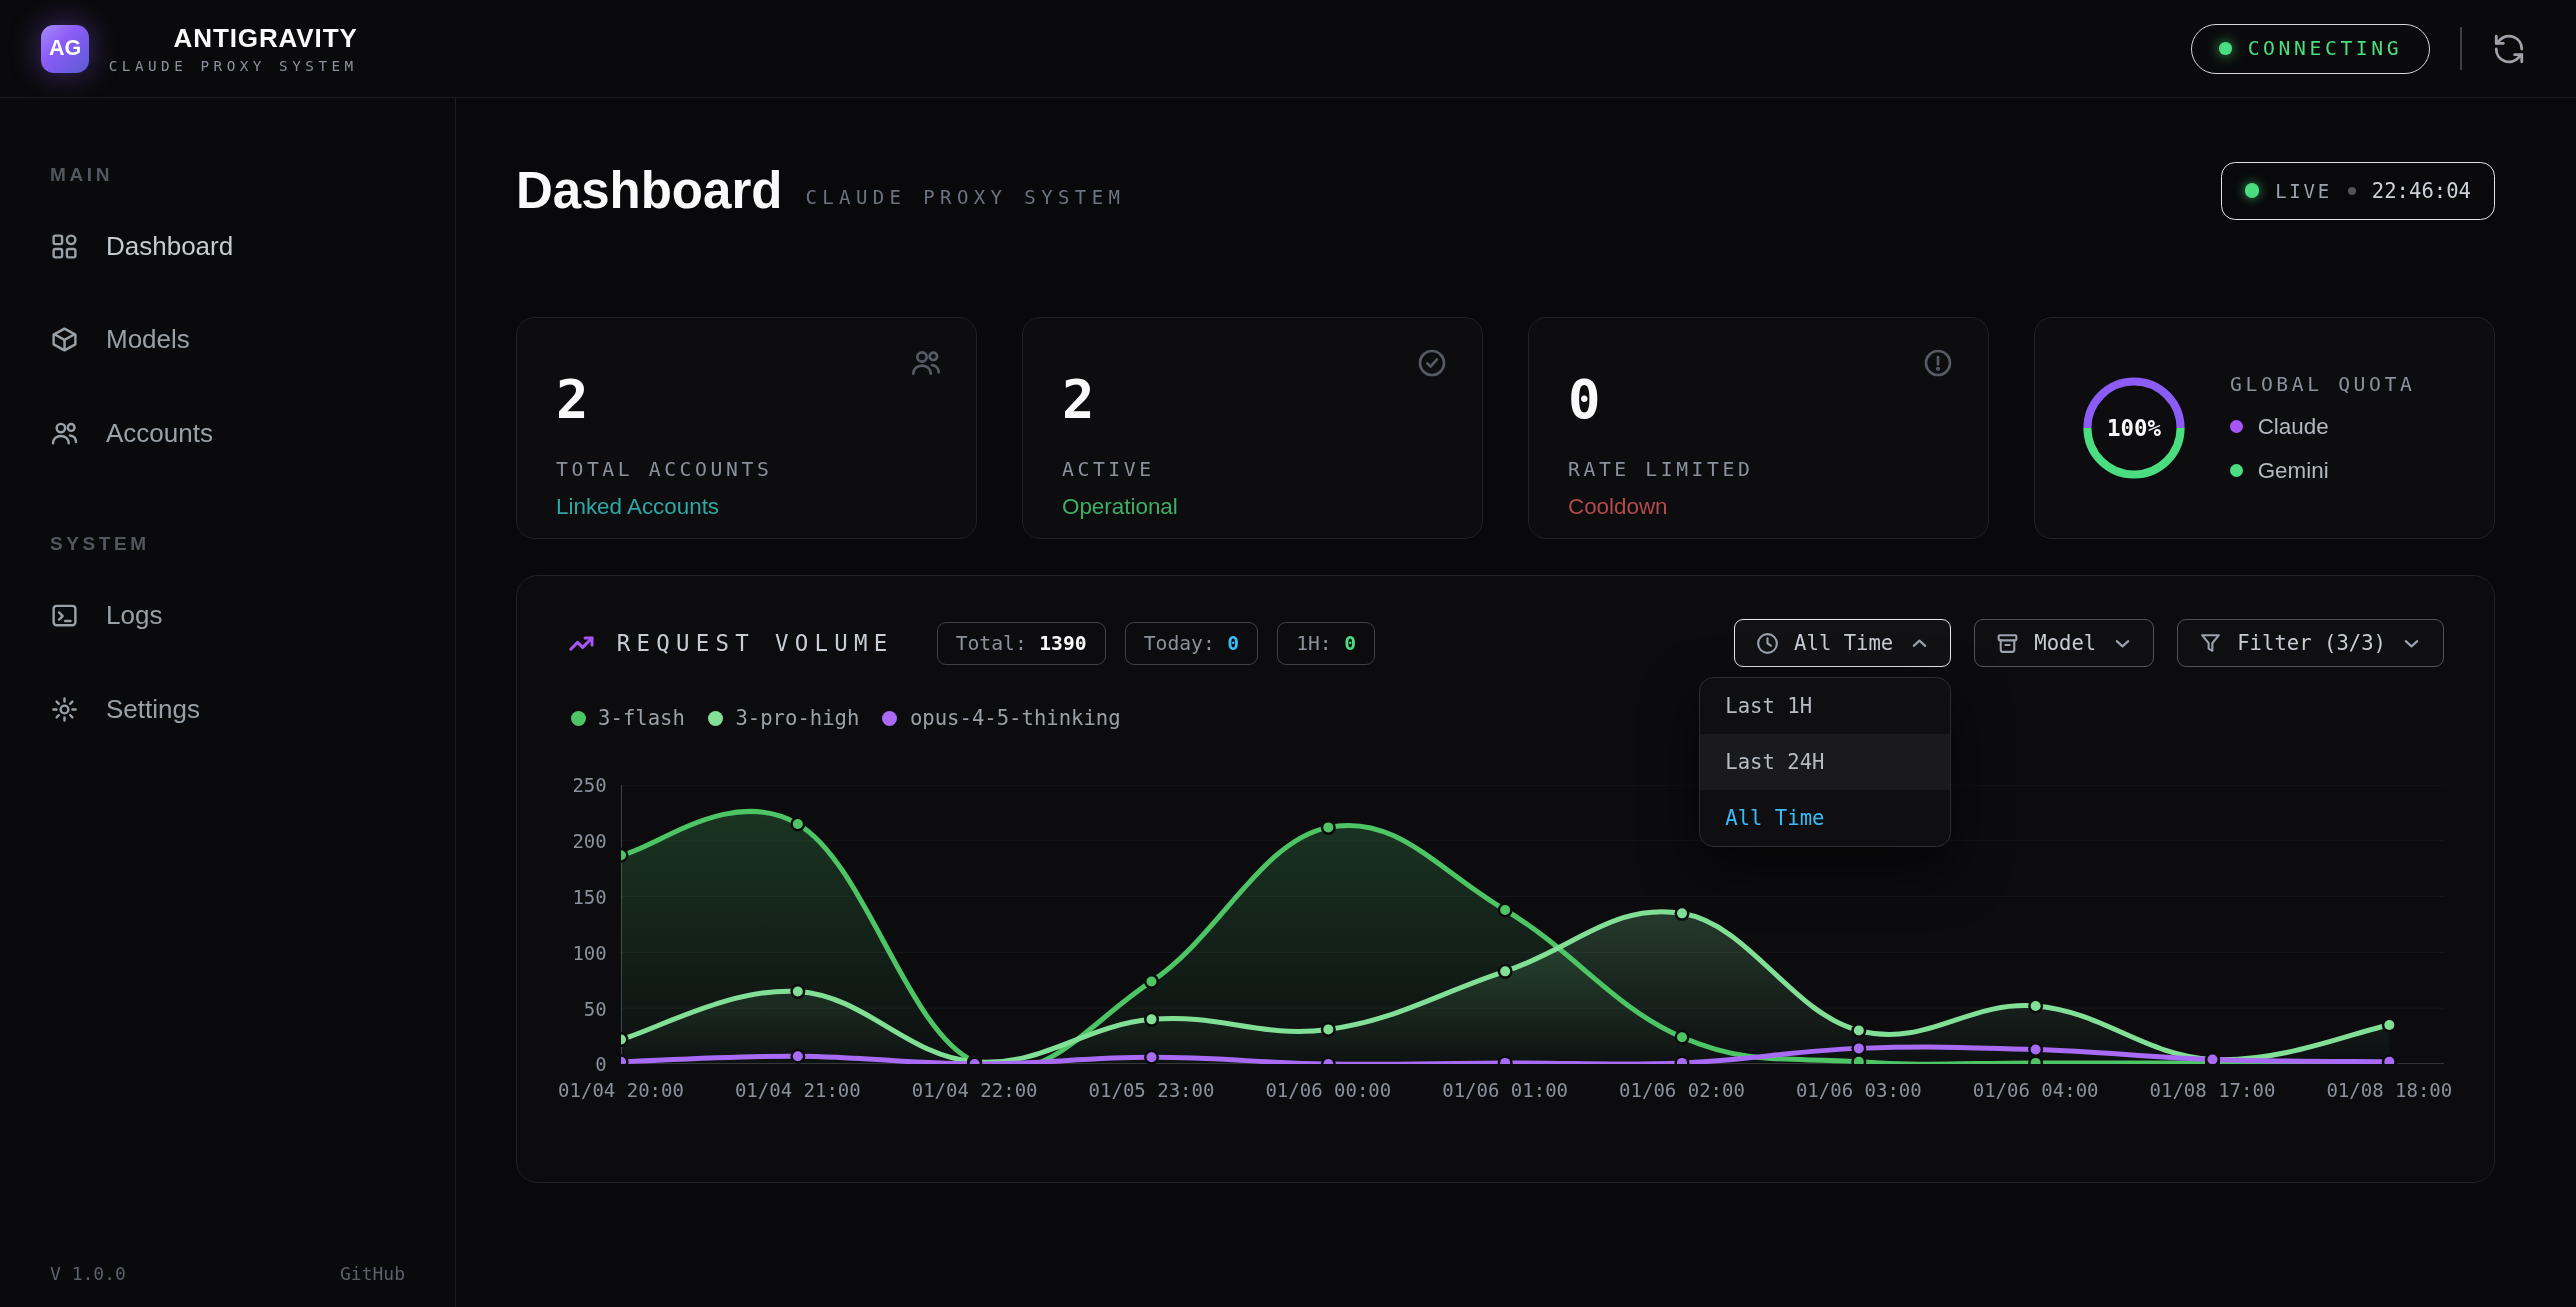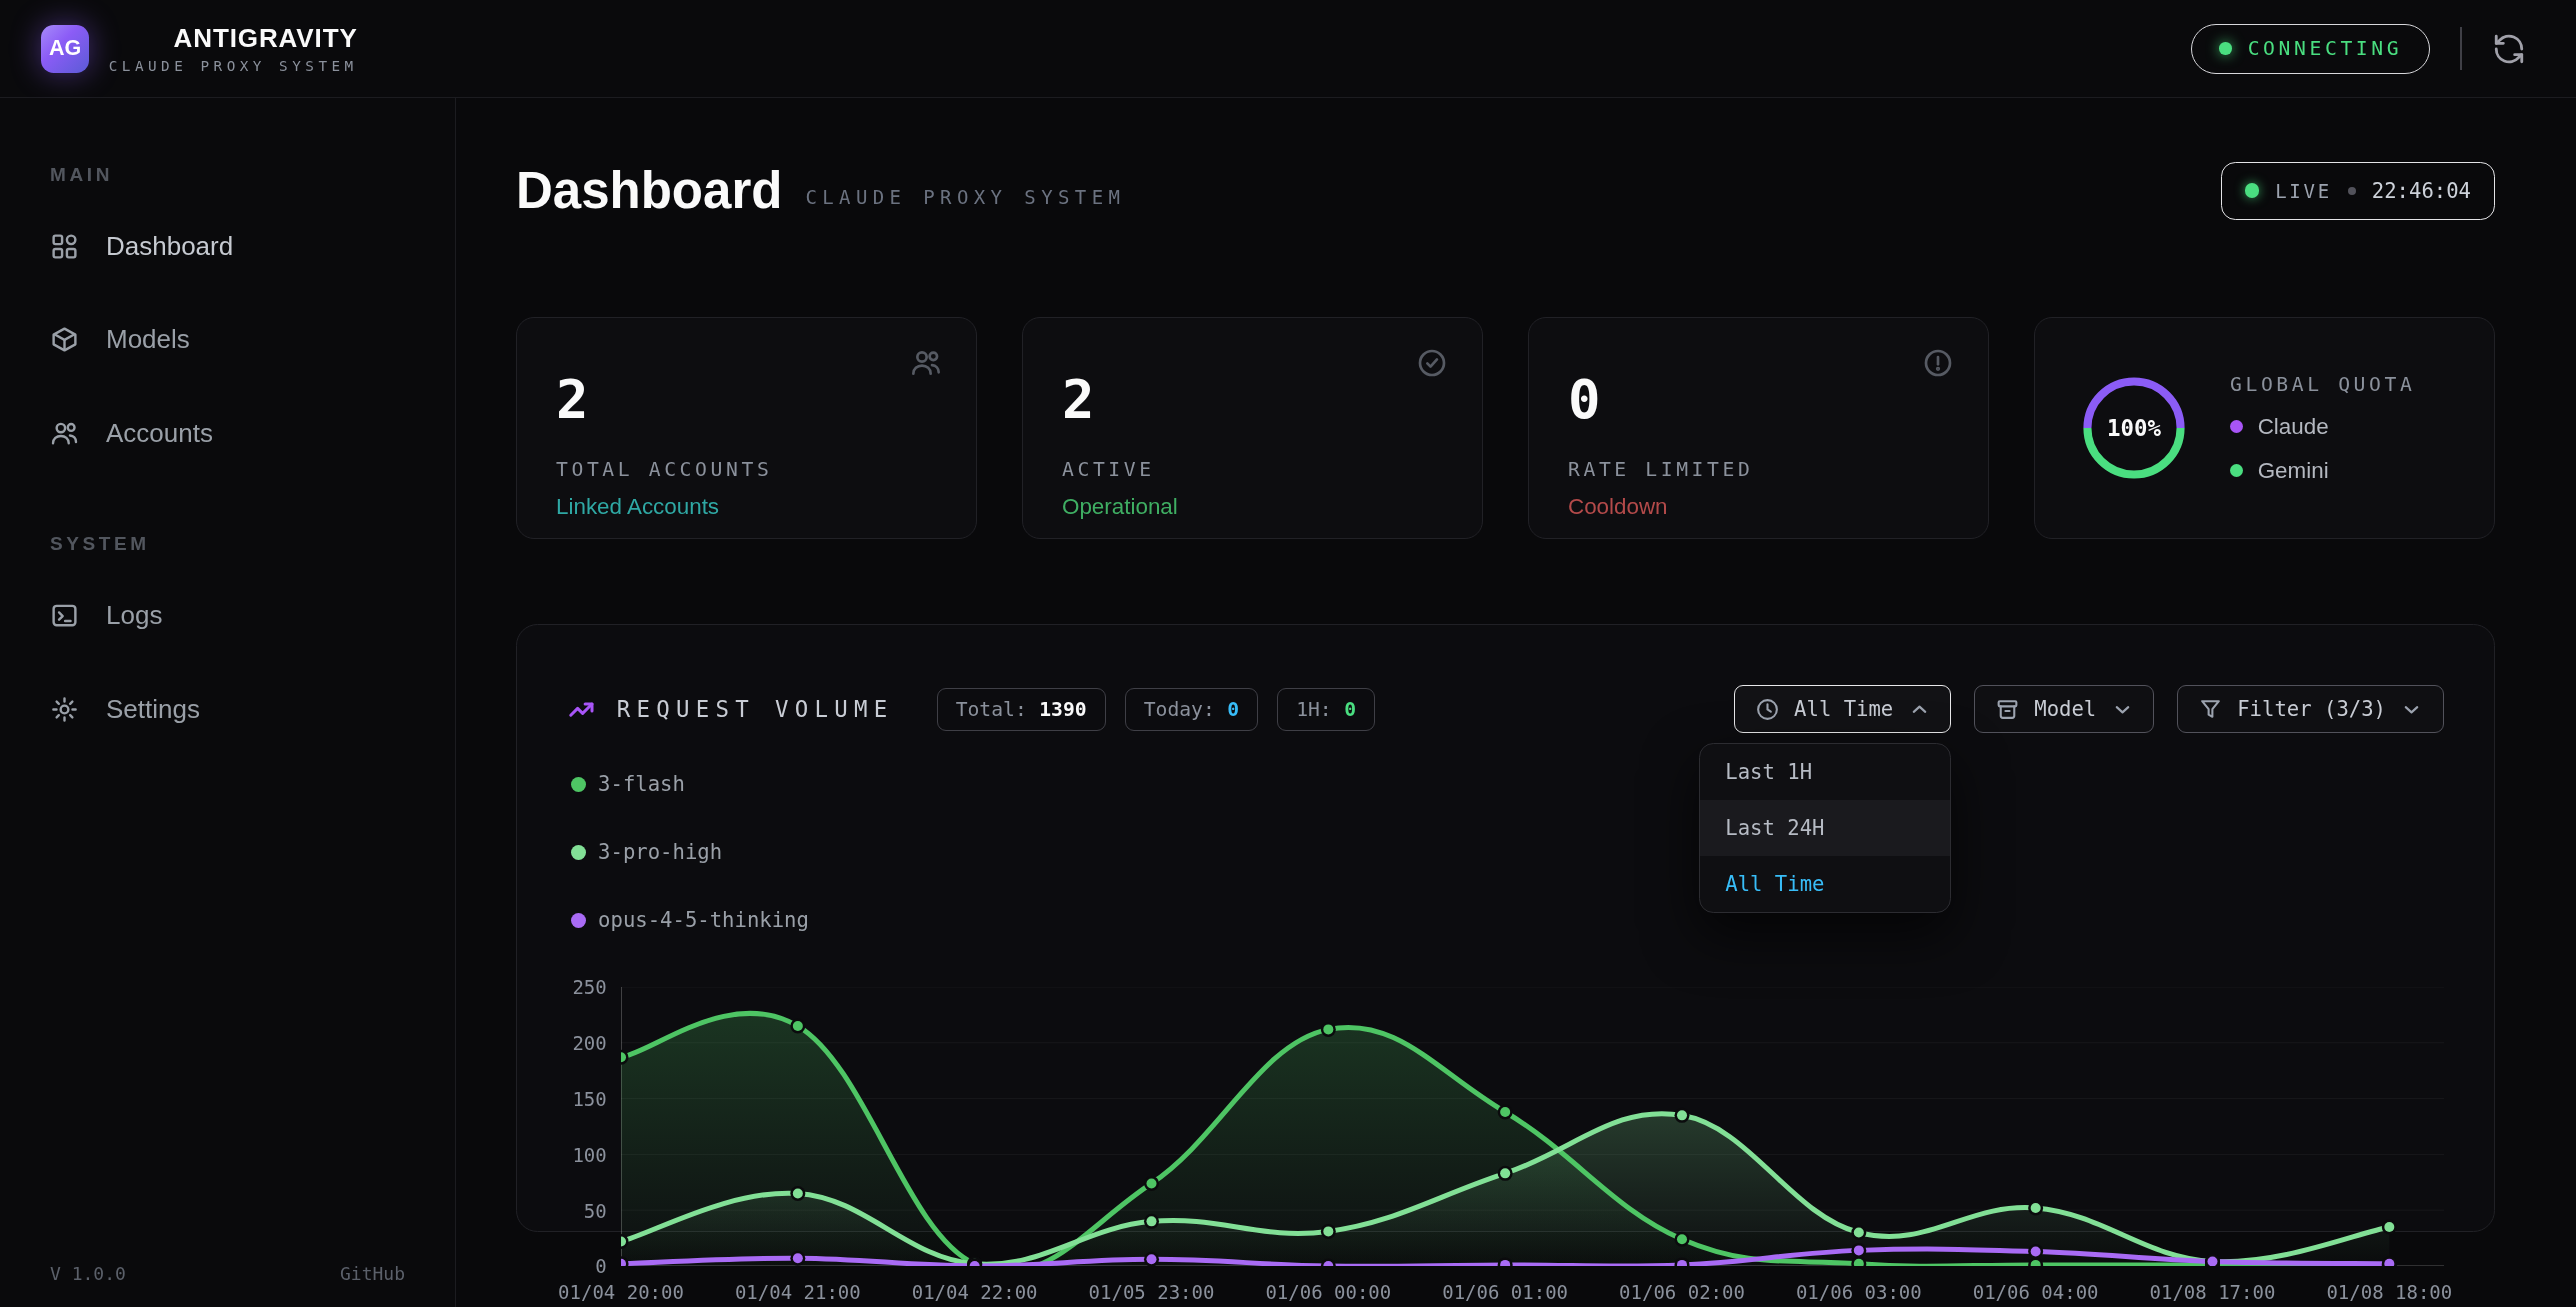--- a/index.html
+++ b/index.html
@@ -69,22 +69,22 @@
   .sub-teal { color:#2fa8a4; } .sub-green { color:#3fae63; } .sub-red { color:#b34a4a; }
 
   .quota-card { display:flex; align-items:center; gap:36px; }
   .quota-ring { flex-shrink:0; }
   .quota-right { display:flex; flex-direction:column; gap:18px; }
   .quota-label { font-family:"DejaVu Sans Mono",monospace; font-size:19.7px; letter-spacing:3.6px; color:#8b919c; }
   .quota-item { display:flex; align-items:center; gap:14.3px; font-size:22.4px; color:#b4b8c0; }
   .q-dot { width:13.4px; height:13.4px; border-radius:50%; }
 
   
-  .chart-card { margin-top:85px; height:608px; background:#0c0c0f; border:1.8px solid #212126;
-    border-radius:21.5px; padding:60px 50px 0 50px; position:relative; }
+  .chart-card { margin-top:36px; height:608px; background:#0c0c0f; border:1.8px solid #212126;
+    border-radius:21.5px; padding:43px 50px 0 50px; position:relative; }
   .chart-header { display:flex; align-items:center; position:relative; z-index:5; }
   .chart-title-grp { display:flex; align-items:center; gap:19.7px; }
   .chart-title { font-family:"DejaVu Sans Mono",monospace; font-size:22.4px; letter-spacing:6.3px; color:#c8ccd4; }
   .badge-grp { display:flex; gap:19px; margin-left:43px; }
   .stat-badge { display:flex; gap:12.5px; align-items:center; border:1.8px solid #3f3f46; border-radius:9px;
     padding:9px 18px; font-family:"DejaVu Sans Mono",monospace; font-size:19.7px; color:#8b919c; }
   .stat-badge b { color:#fafafa; font-weight:bold; }
   .stat-badge .v-cyan { color:#38bdf8; font-weight:bold; }
   .stat-badge .v-green { color:#4ade80; font-weight:bold; }
   .btn-grp { margin-left:auto; display:flex; gap:23px; align-items:center; }
@@ -94,21 +94,21 @@
   .tool-btn .b-icn { color:#9ca3af; display:flex; }
   .tool-btn.open { border-color:#e8e8ea; background:#121215; }
   .btn-wrap { position:relative; }
   .dropdown { position:absolute; top:calc(100% + 9.8px); right:0; width:252px; background:#0f0f12;
     border:1.8px solid #2c2c31; border-radius:14.3px; overflow:hidden;
     box-shadow:0 21.5px 54px rgba(0,0,0,.65); z-index:20; }
   .dd-item { padding:16px 25px; font-family:"DejaVu Sans Mono",monospace; font-size:20.6px; color:#b6bbc4; cursor:pointer; }
   .dd-item.hovered { background:#1a1a1e; }
   .dd-item.selected { color:#38bdf8; }
 
-  .legend-row { display:flex; gap:44px; margin-top:39px; margin-left:3.6px;flex-direction:column; }
+  .legend-row { display:flex; gap:23px; margin-top:39px; margin-left:3.6px; }
   .legend-item { display:flex; align-items:center; gap:12.5px; cursor:pointer;
     font-family:"DejaVu Sans Mono",monospace; font-size:20.6px; color:#9aa0a8; }
   .legend-dot { width:15px; height:15px; border-radius:50%; }
 
   .plot-wrap { display:flex; margin-top:55px; }
   .y-gutter { width:54px; position:relative; height:279px; flex-shrink:0; }
   .y-tick { position:absolute; right:14.3px; transform:translateY(-50%);
     font-family:"DejaVu Sans Mono",monospace; font-size:19px; color:#8b919c; }
   .plot-area { flex:1; position:relative; height:279px; }
   .plot-area svg { display:block; width:100%; height:279px; }

